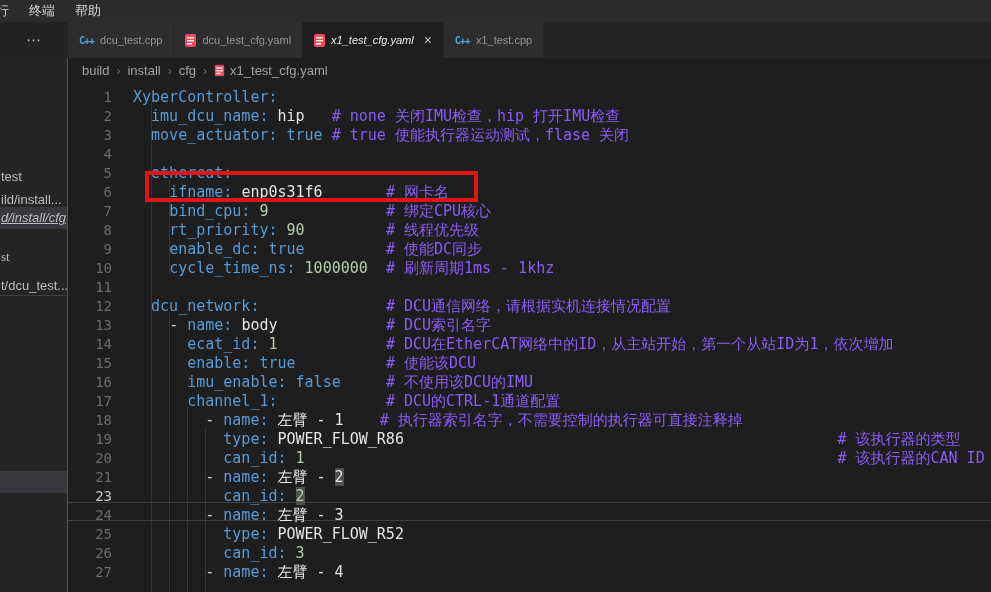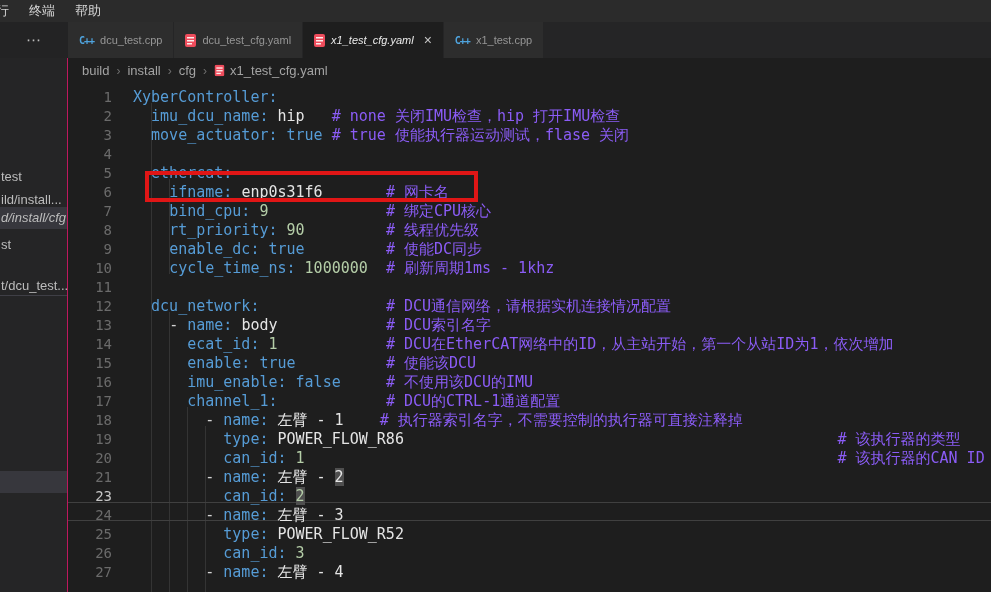--- a/index.html
+++ b/index.html
@@ -34,21 +34,21 @@
                linear-gradient(#fdecec,#fdecec) 2px 3px / 7px 1.5px no-repeat,
                linear-gradient(#fdecec,#fdecec) 2px 6px / 7px 1.5px no-repeat,
                linear-gradient(#fdecec,#fdecec) 2px 9px / 5px 1.5px no-repeat,
                #ee4c5c; }
 
   
   #sidebar { position:absolute; left:0; top:58px; width:68px; height:534px;
              background:#252526; border-right:1px solid #be185d; overflow:hidden; }
   .sb-item { position:absolute; left:0; width:68px; height:22px; line-height:22px;
              color:#bcbcbc; font-size:13px; white-space:nowrap; padding-left:1px; }
-  .sb-item.selected { background:#37373d; }
+  .sb-item.selected { background:#37373d;text-decoration:underline; }
   .sb-item.italic { font-style:italic; }
   .sb-band { position:absolute; left:0; width:68px; height:22px; background:#37373d; }
   .sb-divider { position:absolute; left:0; width:68px; height:1px; background:#3f3f46; }
 
   
   #editor { position:absolute; left:68px; top:58px; width:923px; height:534px;
             background:#1e1e1e; overflow:hidden; }
   #breadcrumb { position:absolute; left:0; top:0; width:923px; height:25px;
                 display:flex; align-items:center; padding-left:14px;
                 color:#a3a3a3; font-size:13px; }
@@ -108,21 +108,21 @@
       </div>
   </div>
 
   <div id="sidebar">
     <div class="sb-band" style="top:413px;"></div>
     <div class="sb-divider" style="top:237px;"></div>
 
   <div class="sb-item" style="top: 108px;">test</div>
       <div class="sb-item" style="top: 131px;">ild/install...</div>
       <div class="sb-item selected italic" style="top: 149px;">d/install/cfg</div>
-      <div class="sb-item" style="top: 176px;">st</div>
+      <div class="sb-item" style="top: 188px; font-family: Liberation Serif, serif;">st</div>
       <div class="sb-item" style="top: 217px;">t/dcu_test...</div>
     </div>
 
   <div id="editor">
     <div id="breadcrumb">
         <span class="bc-item">build</span>
         <span class="bc-sep">›</span>
         <span class="bc-item">install</span>
         <span class="bc-sep">›</span>
         <span class="bc-item">cfg</span>

